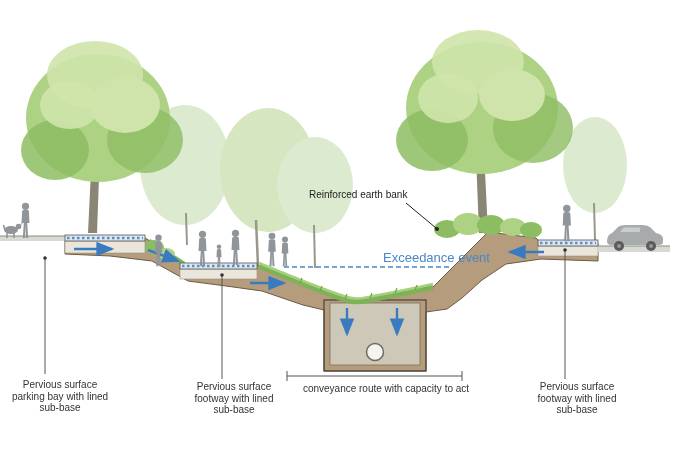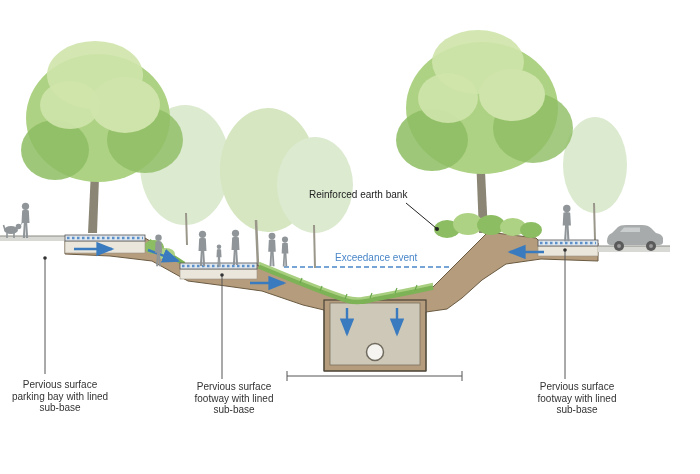--- a/index.html
+++ b/index.html
@@ -3,21 +3,21 @@
 <meta charset="utf-8">
 <style>
   html,body{margin:0;padding:0;background:#fff;}
   .canvas{position:relative;width:700px;height:474px;background:#fff;overflow:hidden;
           font-family:"Liberation Sans", sans-serif;}
   .canvas svg{position:absolute;left:0;top:0;}
   .lbl{position:absolute;font-size:10px;line-height:11.5px;color:var(--label);padding-left:12px;}
   .lbl.center{text-align:center;}
   .lbl.nowrap{white-space:nowrap;}
   .lbl span{display:block;}
-  #lbl-exceedance{color:var(--exceedance);font-size:10px;}
+  #lbl-exceedance{color:var(--exceedance);font-size:13px;margin-left:48px;}
   #lbl-reinforced{color:#222;}
 </style>
 </head>
 <body>
 
 <div class="canvas">
 <svg width="700" height="474" viewBox="0 0 700 474">
   <defs>
     <marker id="arrow" markerWidth="9" markerHeight="8" refX="6.5" refY="3" orient="auto">
       <path d="M0,0 L7.5,3 L0,6 Z" style="fill:var(--water)"></path>
@@ -168,20 +168,21 @@
   <span>sub-base</span>
 </div>
 
 <div class="lbl center" style="left:170px;top:381px;width:104px">
   <span>Pervious surface</span>
   <span>footway with lined</span>
   <span>sub-base</span>
 </div>
 
 <div class="lbl center" style="left:272px;top:383px;width:204px">
+  <span>conveyance route with capacity to act</span>
 </div>
 
 <div class="lbl center" style="left:513px;top:381px;width:104px">
   <span>Pervious surface</span>
   <span>footway with lined</span>
   <span>sub-base</span>
 </div>
 </div>
 
 </body></html>

